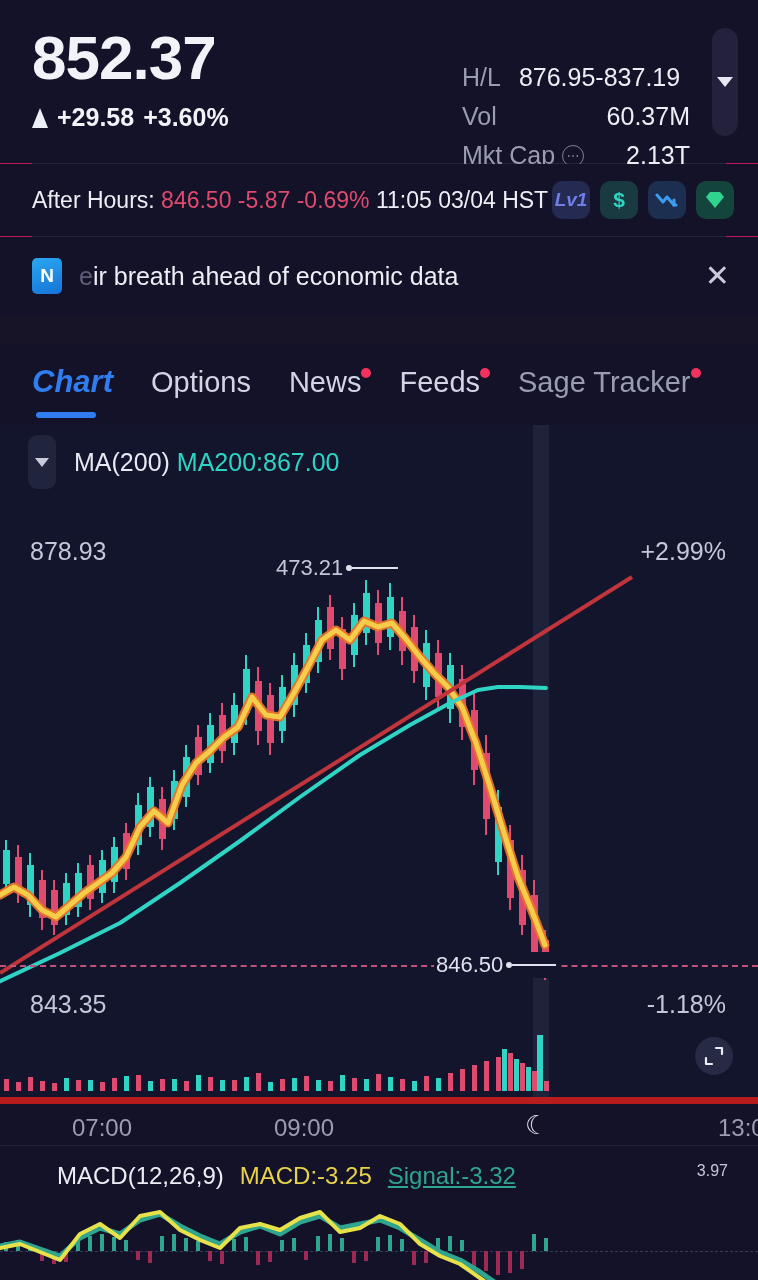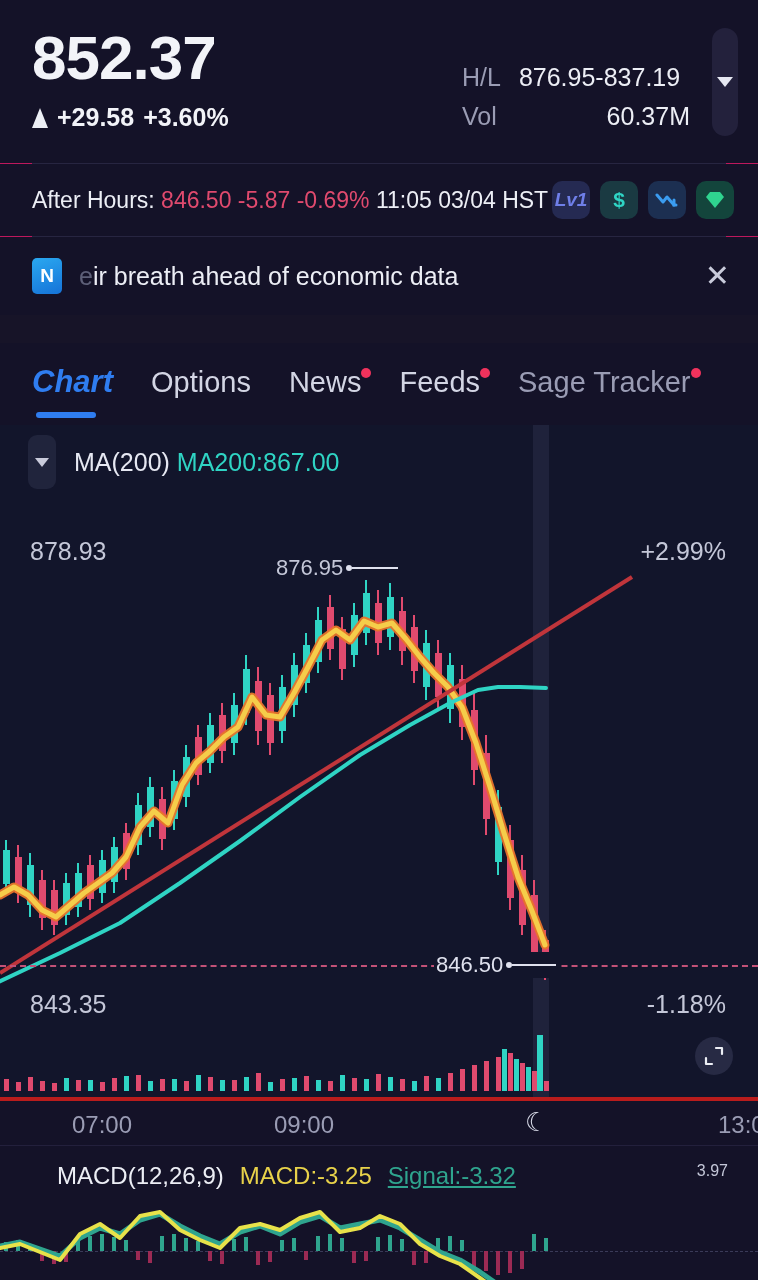--- a/index.html
+++ b/index.html
@@ -178,21 +178,21 @@
     border-radius: 50%; background: #272a44; z-index: 8;
     display: flex; align-items: center; justify-content: center;
   }
 
   svg.chart-svg { position: absolute; left: 0; top: 0; z-index: 3; }
   svg.vol-svg   { position: absolute; left: 0; top: 610px; z-index: 3; }
 
   
   .time-axis {
     position: relative; height: 48px; background: #141228;
-    border-top: 4px solid #b91c1c;
+    border-top: 7px solid #b91c1c;
   }
   .time-tick {
     position: absolute; top: 10px; font-size: 24px; color: #9a9cb4; white-space: nowrap;
   }
   .moon-icon { position: absolute; top: 6px; left: 525px; font-size: 26px; color: #d8dae8; }
 
   
   .macd-area { position: relative; height: 165px; background: #141228; border-top: 1px solid #23203c; }
   .macd-row {
     position: absolute; left: 30px; top: 16px;
@@ -226,20 +226,27 @@
 
     <div class="stats-block">
       <div class="stat-row hl-row">
         <span class="stat-label">H/L</span>
         <span class="stat-val">876.95-837.19</span>
       </div>
       <div class="stat-row">
         <span class="stat-label">Vol</span>
         <span class="stat-val">60.37M</span>
       </div>
+      <div class="stat-row">
+        <span class="stat-label">
+          <span>Mkt Cap</span>
+          <span class="dots-icon">⋯</span>
+        </span>
+        <span class="stat-val">2.13T</span>
+      </div>
     </div>
 
     <div class="expand-tab">
       <span class="chev-down"></span>
     </div>
   </div>
 
   <div class="divider"></div>
 
   <div class="afterhours">
@@ -317,21 +324,21 @@
         <span class="teal">MA200:867.00</span>
       </div>
     </div>
 
     <div class="edge-label lbl-hi">878.93</div>
     <div class="edge-label lbl-lo">843.35</div>
     <div class="edge-label lbl-pct-hi">+2.99%</div>
     <div class="edge-label lbl-pct-lo">-1.18%</div>
 
     <div class="peak-tag">
-      <span class="txt">876.95</span>
+      <span class="txt">473.21</span>
       <span class="dot"></span>
       <span class="line"></span>
     </div>
 
     <div class="price-line"></div>
     <div class="price-tag">
       <span class="txt">846.50</span>
       <span class="dot"></span>
       <span class="line"></span>
     </div>

